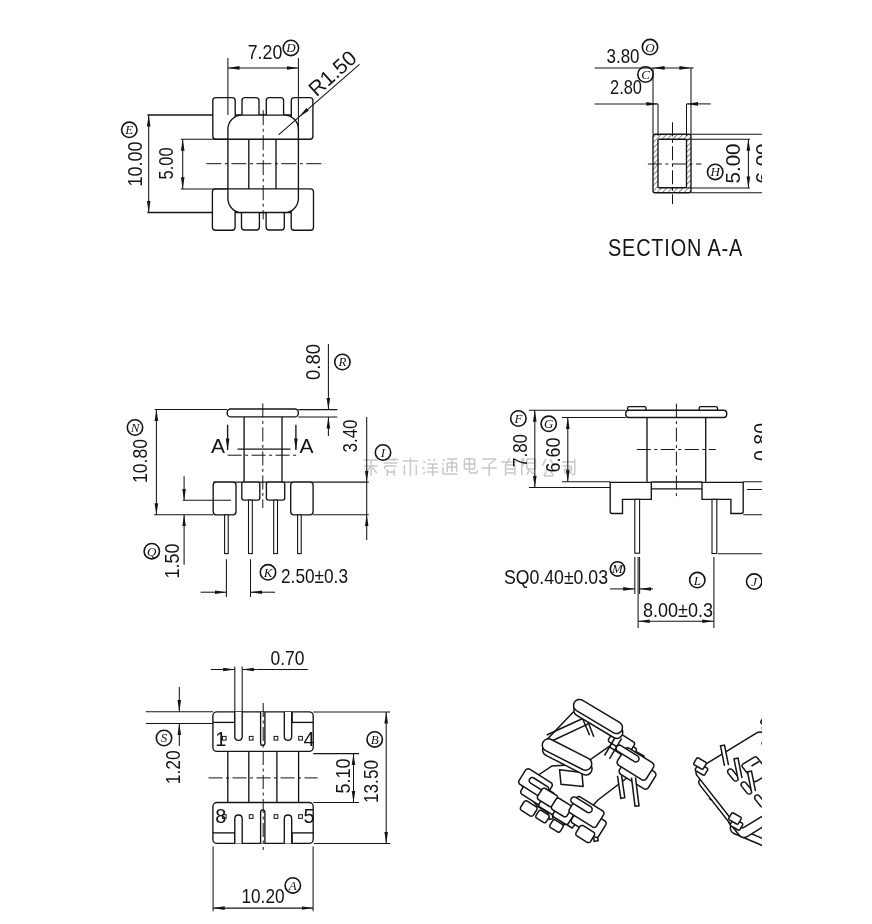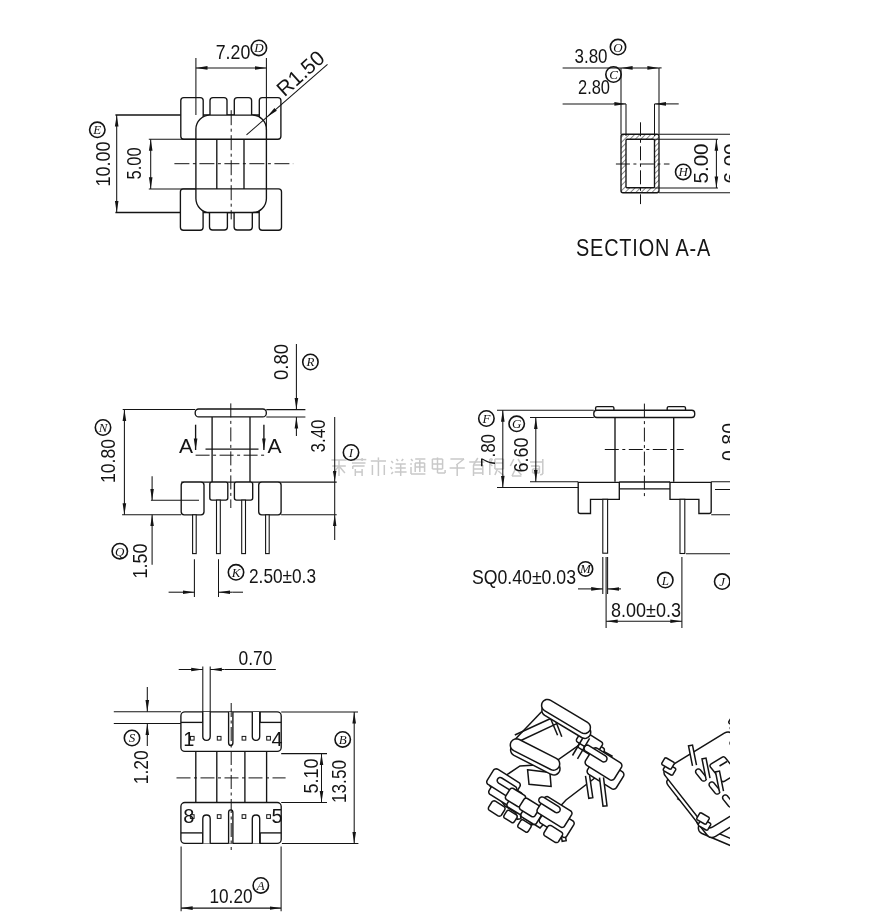--- a/index.html
+++ b/index.html
@@ -1,16 +1,16 @@
 <!DOCTYPE html>
 <html><head>
 <meta charset="utf-8">
 <style>
 html,body{margin:0;padding:0;background:#fff;}
-#page{position:relative;width:730px;height:924px;background:#ffffff;overflow:hidden;}
+#page{position:relative;width:730px;height:924px;background:#ffffff;overflow:hidden;margin-left:32px;}
 text{font-family:"Liberation Sans",sans-serif;fill:#141414;}
 .t{font-size:21px;}
 .ts{font-size:20px;}
 .cl{font-family:"Liberation Serif",serif;font-style:italic;font-size:13px;}
 .sec{font-size:24px;letter-spacing:1px;}
 </style>
 </head>
 <body>
 <div id="page">
 <svg width="872" height="924" viewBox="0 0 872 924">

